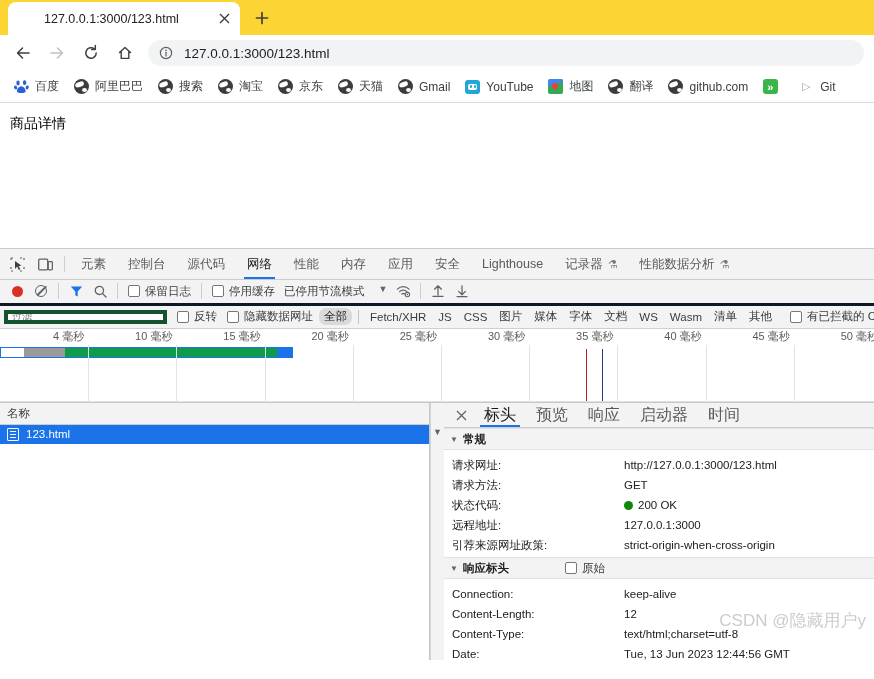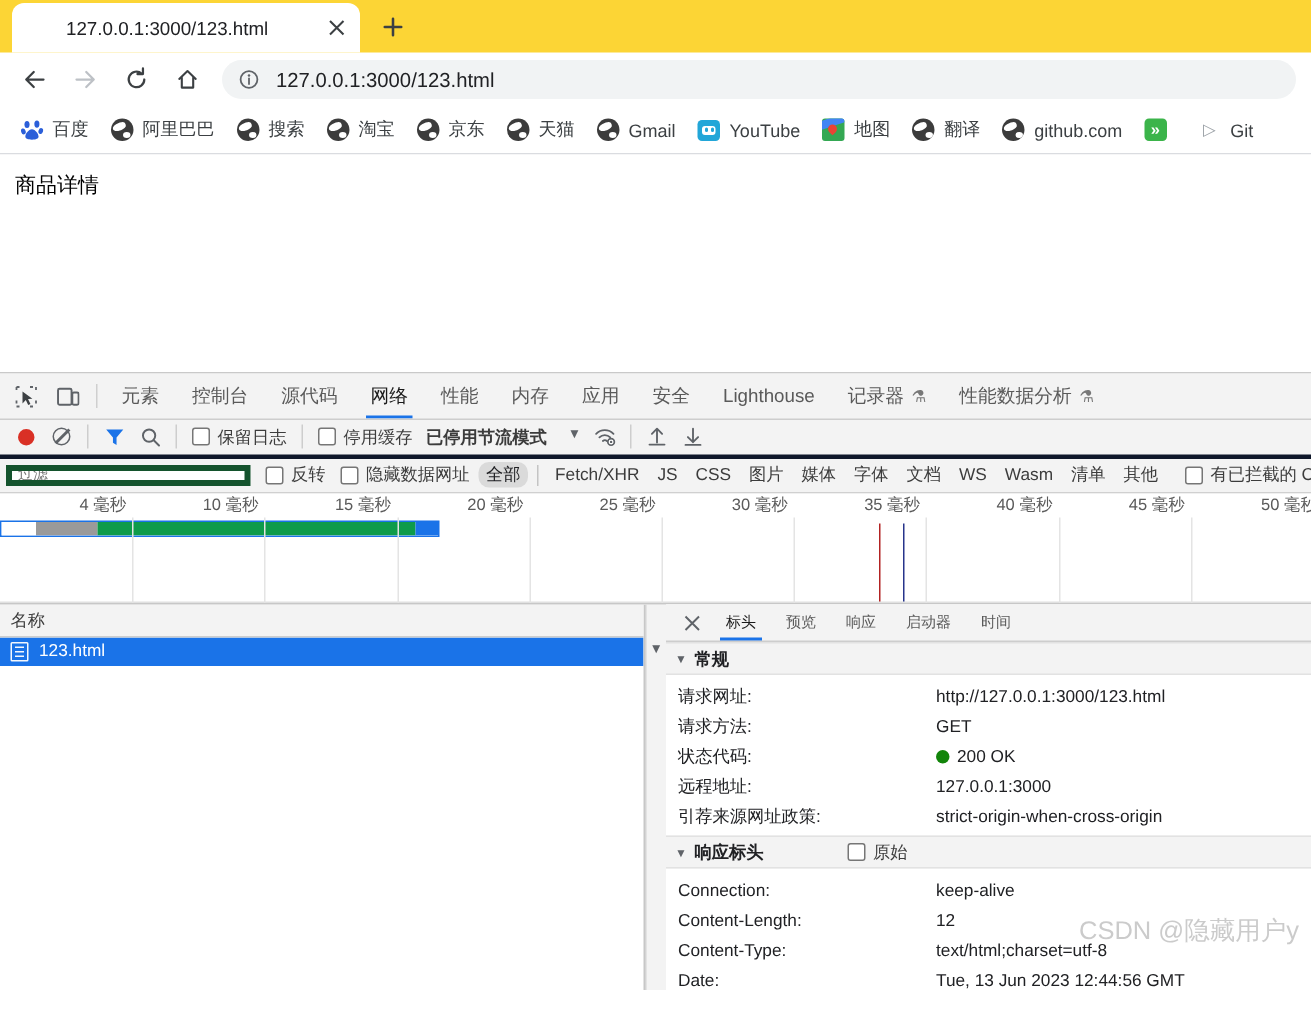--- a/index.html
+++ b/index.html
@@ -262,21 +262,21 @@
   .cb {
     width: 12px; height: 12px;
     border: 1px solid #767676;
     background: #fff;
     border-radius: 2px;
     flex: 0 0 12px;
     margin-right: 5px;
   }
   .tb-check { display: flex; align-items: center; padding: 0 5px; white-space: nowrap; }
   .tb-label { font-size: 11.5px; color: #3c3c3c; }
-  .tb-select { display:flex; padding: 0 4px; white-space: nowrap; font-weight: bold; }
+  .tb-select { display:flex; padding: 0 4px; white-space: nowrap; }
   .caret-dn { margin-left: 14px; font-size: 9px; color: #5f6368; }
 
   .dt-filterbar {
     height: 24px;
     display: flex;
     align-items: center;
     padding: 0 4px;
     background: #f3f3f3;
     border-bottom: 1px solid #d0d0d0;
     overflow: hidden;
@@ -412,21 +412,21 @@
   }
   .det-close {
     width: 26px;
     display: flex; align-items: center; justify-content: center;
     color: #5f6368;
     flex: 0 0 26px;
   }
   .det-tab {
     display: flex; align-items: center;
     padding: 0 10px;
-    font-size: 10px;
+    font-size: 16px;
     color: #5a5a5a;
     position: relative;
     white-space: nowrap;
   }
   .det-tab.active { color: #1a1a1a; }
   .det-tab.active::after {
     content: ""; position: absolute;
     left: 6px; right: 6px; bottom: 0;
     height: 2px; background: #1a73e8;
   }

